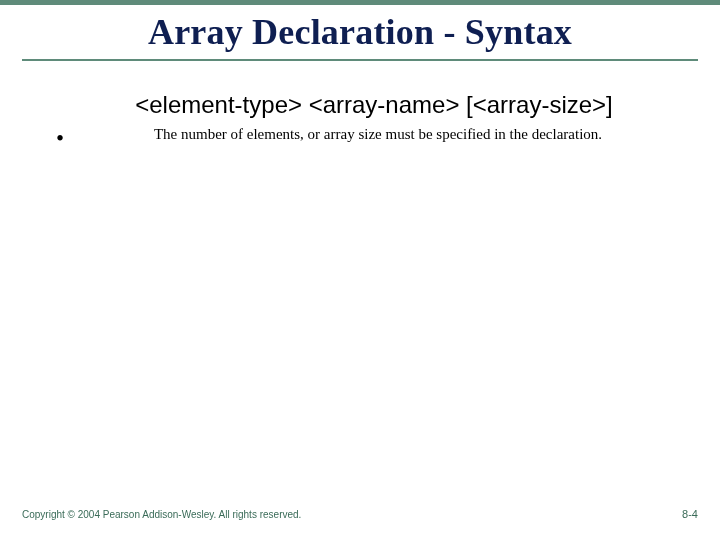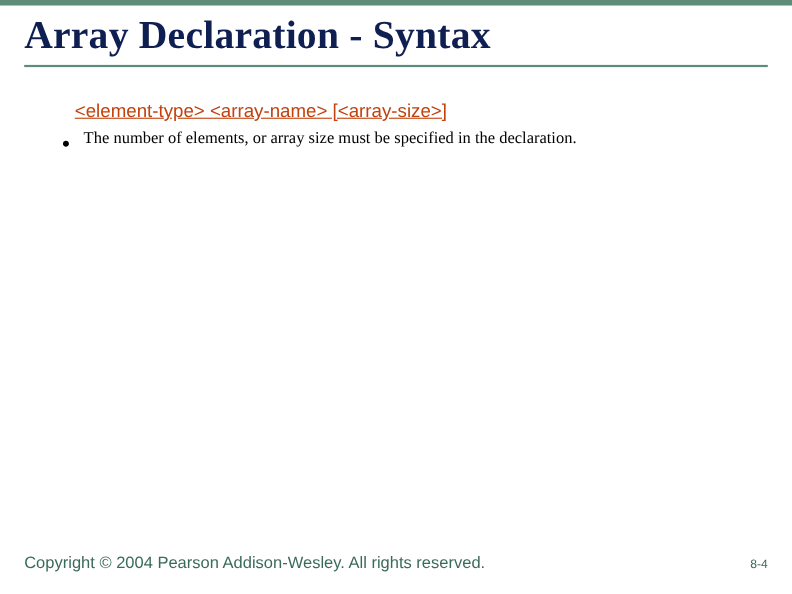--- a/index.html
+++ b/index.html
@@ -1,15 +1,15 @@
 <!DOCTYPE html>
 <html><head>
 <meta charset="utf-8">
 <style>
-  * { margin: 0; padding: 0; box-sizing: border-box; }
+  * { margin: 0; padding: 0; box-sizing: border-box; text-align: center; }
   html, body { width: 720px; height: 540px; overflow: hidden; }
   body {
     background: #ffffff;
     font-family: "Times New Roman", Times, serif;
     color: #000;
     position: relative;
   }
   .top-border {
     width: 100%;
     height: 5px;
@@ -28,25 +28,24 @@
     margin-top: 6px;
     width: 100%;
     height: 2px;
     background: #5f8b7a;
   }
   .content {
     padding: 28px 40px 0 40px;
   }
   .syntax-line {
     font-family: Verdana, Geneva, sans-serif;
-    font-size: 17px;
-    color: #c2410c;
+    font-size: 24px;
+    color: #000000;
     margin-left: 28px;
     margin-bottom: 6px;
-    text-decoration: underline;
   }
   ul.bullets {
     list-style: none;
     padding-left: 16px;
   }
   ul.bullets li {
     position: relative;
     font-size: 15px;
     line-height: 1.22;
     color: #000;
@@ -66,21 +65,21 @@
     left: 0;
     right: 0;
     bottom: 20px;
     padding: 0 22px;
     display: flex;
     justify-content: space-between;
     align-items: baseline;
   }
   .copyright {
     font-family: Arial, Helvetica, sans-serif;
-    font-size: 15px;
+    font-size: 10px;
     color: #3a6b58;
   }
   .pagenum {
     font-family: Arial, Helvetica, sans-serif;
     font-size: 11px;
     color: #3a6b58;
   }
 </style>
 </head>
 <body>

